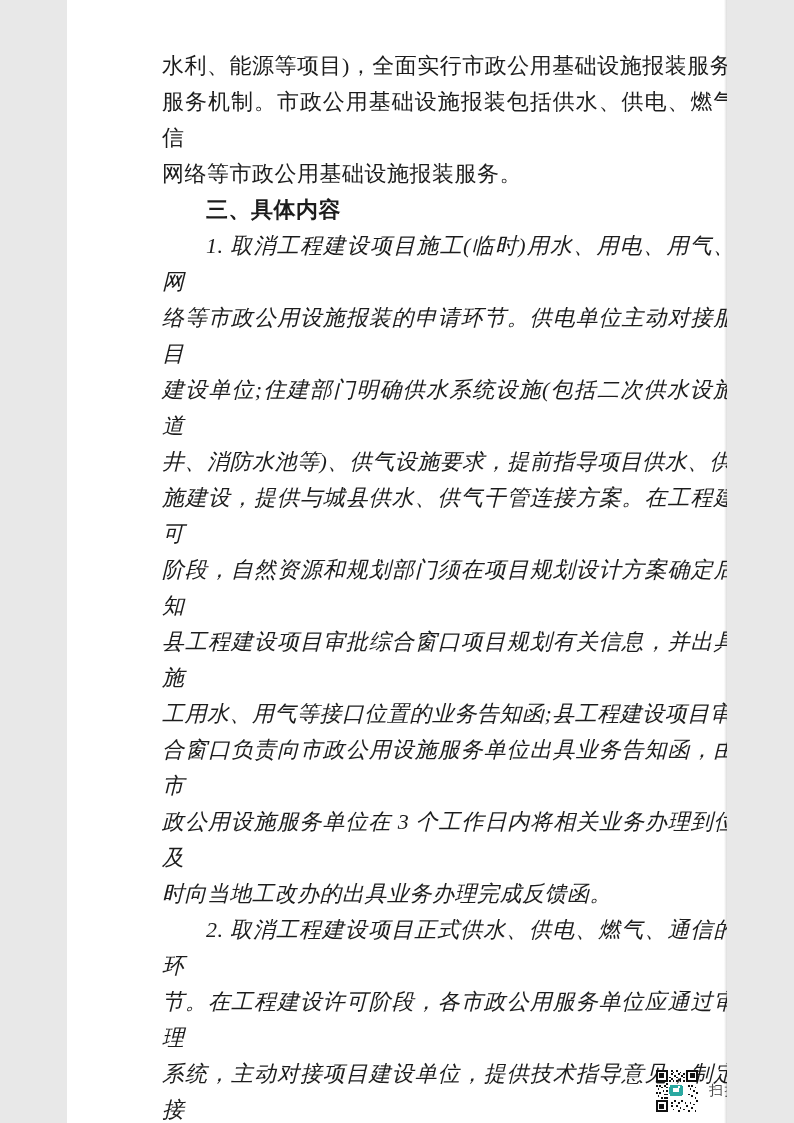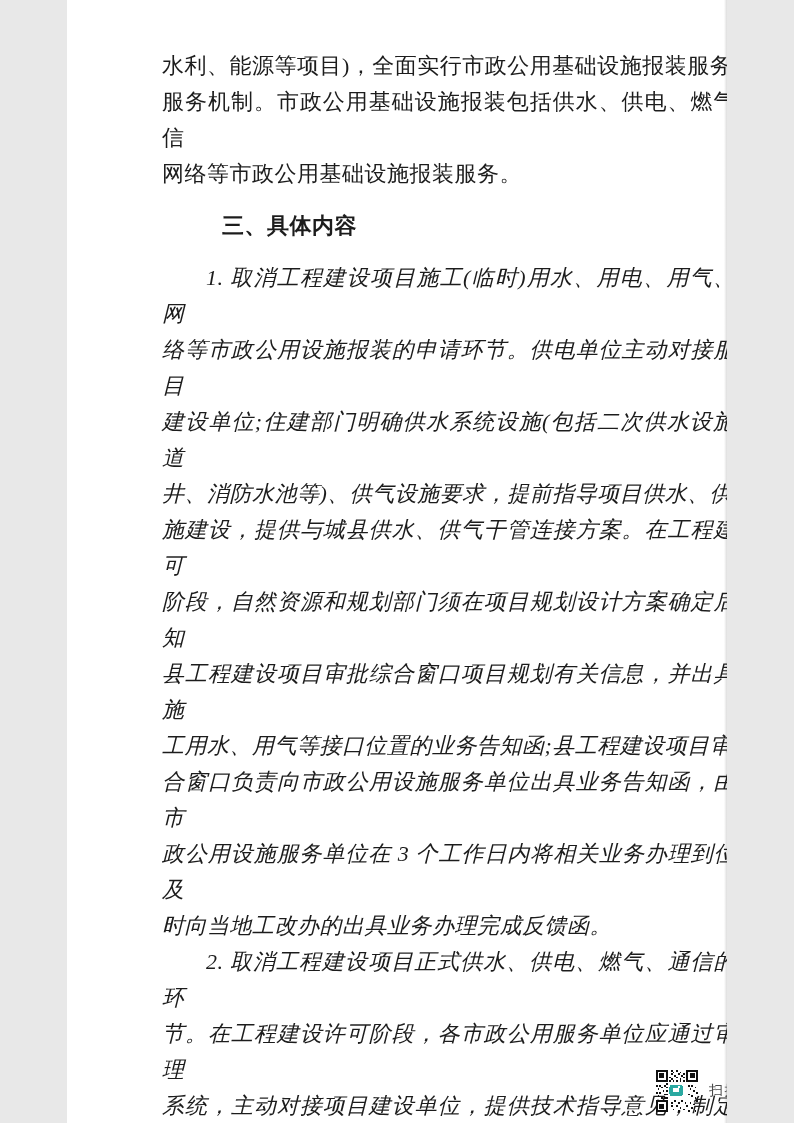--- a/index.html
+++ b/index.html
@@ -33,21 +33,21 @@
   .para {
     white-space: pre-line;
     margin: 0;
   }
   .para.indent { text-indent: 2em; font-style: italic; }
   .heading {
     font-family: "Liberation Sans", "DejaVu Sans", sans-serif;
     font-weight: 700;
     text-indent: 2em;
     white-space: pre-line;
-    margin: 16px;
+    margin: 0;
   }
   .watermark {
     position: absolute;
     left: 589px;
     top: 1070px;
     display: flex;
     align-items: center;
     gap: 11px;
   }
   .qr { width: 42px; height: 42px; display: block; }

